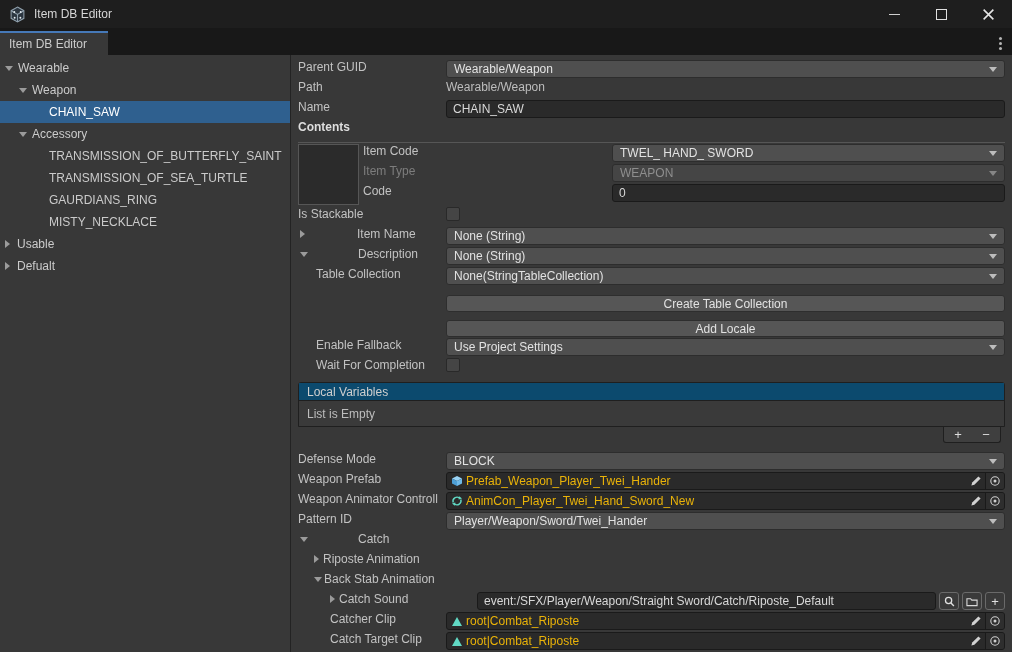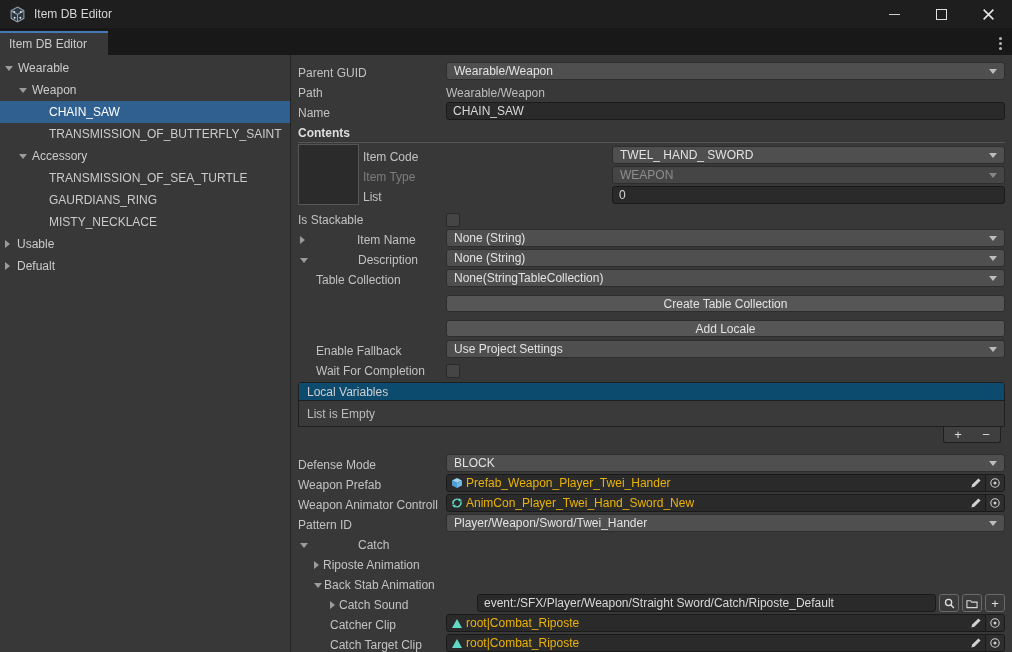--- a/index.html
+++ b/index.html
@@ -32,21 +32,21 @@
   .trow.d2 { padding-left:46px; }
   .trow.sel { background:var(--selection-blue,#2f608f); color:#ffffff; }
   .tlabel { margin-left:3px; white-space:nowrap; }
 
   .fold { width:0; height:0; display:inline-block; flex:none; }
   .fold.open  { border-left:4.5px solid transparent; border-right:4.5px solid transparent; border-top:5.5px solid #9b9b9b; margin-right:2px; }
   .fold.closed{ border-top:4.5px solid transparent; border-bottom:4.5px solid transparent; border-left:5.5px solid #9b9b9b; margin-right:4px; }
 
   
   .inspector { flex:1; padding:5px 7px 0 7px; overflow:hidden; }
-  .irow { height:20px; display:flex; align-items:flex-end; }
+  .irow { height:20px; display:flex; align-items:flex-start; }
   .ilabel { width:148px; flex:none; color:#c2c2c2; white-space:nowrap; overflow:hidden; display:flex; align-items:center; }
   .ilabel.bold { font-weight:bold; color:#dedede; }
   .ilabel.dis { color:#7d7d7d; }
   .ind18 { padding-left:18px; }
   .ind16 { padding-left:16px; }
   .ind32 { padding-left:32px; }
   .ind2  { padding-left:2px;gap:48px; }
   .plain-value { color:#bdbdbd; }
 
   .dd { flex:1; height:18px; background:var(--control-bg,#4f4f4f); border:1px solid #2d2d2d; border-radius:3px; display:flex; align-items:center; padding:0 7px; color:#e2e2e2; overflow:hidden; white-space:nowrap; }
@@ -135,26 +135,26 @@
         <span class="fold open"></span>
         <span class="tlabel">Wearable</span>
       </div>
       <div class="trow d1">
         <span class="fold open"></span>
         <span class="tlabel">Weapon</span>
       </div>
       <div class="trow d2 sel">
         <span class="tlabel">CHAIN_SAW</span>
       </div>
-      <div class="trow d2">
-        <span class="tlabel">TRANSMISSION_OF_BUTTERFLY_SAINT</span>
-      </div>
       <div class="trow d1">
         <span class="fold open"></span>
         <span class="tlabel">Accessory</span>
+      </div>
+      <div class="trow d2">
+        <span class="tlabel">TRANSMISSION_OF_BUTTERFLY_SAINT</span>
       </div>
       <div class="trow d2">
         <span class="tlabel">TRANSMISSION_OF_SEA_TURTLE</span>
       </div>
       <div class="trow d2">
         <span class="tlabel">GAURDIANS_RING</span>
       </div>
       <div class="trow d2">
         <span class="tlabel">MISTY_NECKLACE</span>
       </div>
@@ -207,21 +207,21 @@
             </div>
           </div>
           <div class="irow">
             <span class="ilabel dis">Item Type</span>
             <div class="dd dis">
               <span>WEAPON</span>
               <span class="caret"></span>
             </div>
           </div>
           <div class="irow">
-            <span class="ilabel">List</span>
+            <span class="ilabel">Code</span>
             <div class="tf">
               <span>0</span>
             </div>
           </div>
         </div>
       </div>
 
       <div class="irow" style="margin-top:2px;">
         <span class="ilabel">Is Stackable</span>
         <span class="checkbox"></span>

